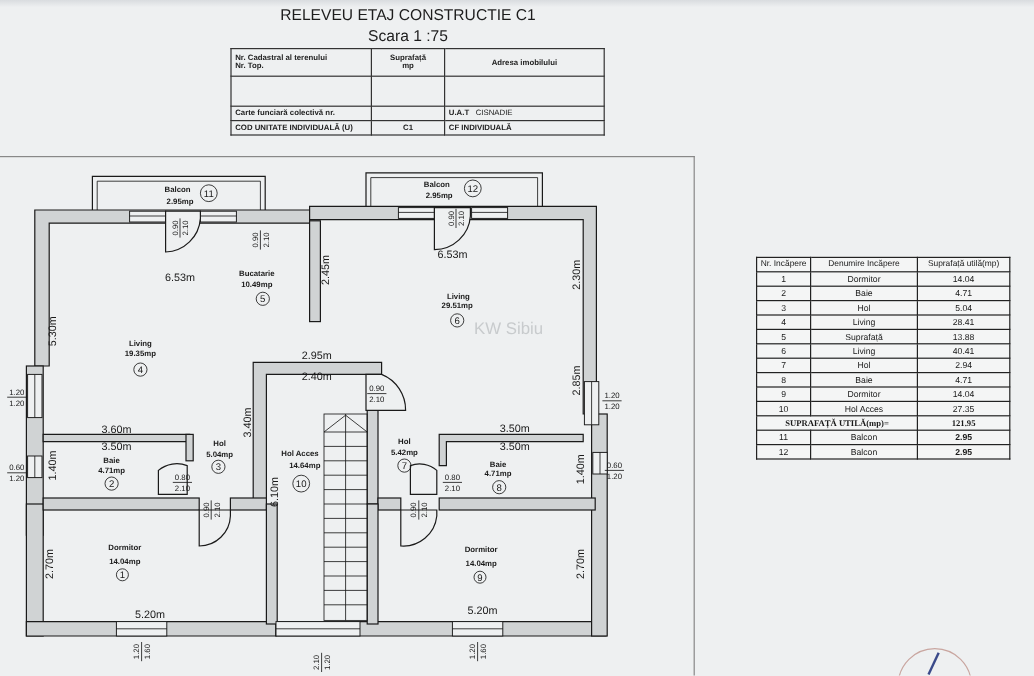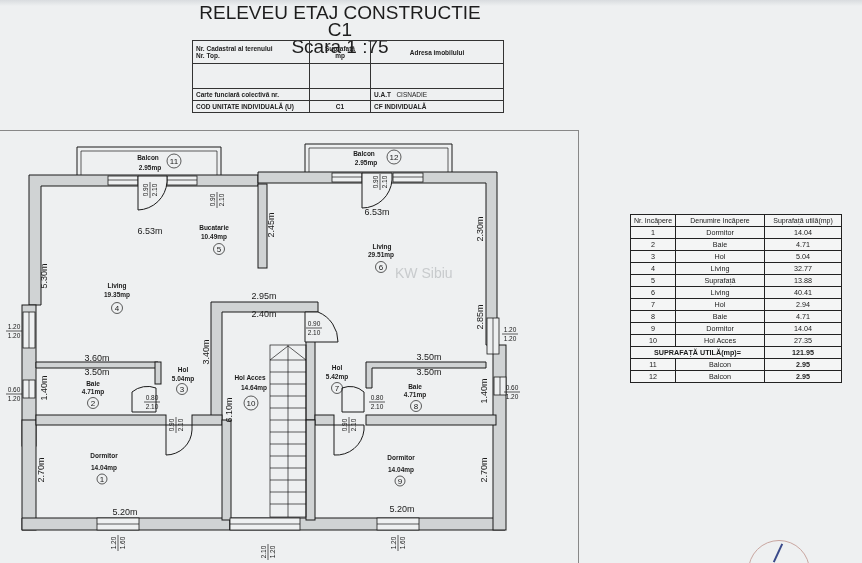--- a/index.html
+++ b/index.html
@@ -8,21 +8,21 @@
     background: #eef0f1;
     font-family: "Liberation Sans", sans-serif;
     position: relative;
   }
   .sheet-fold {
     position: absolute; left: 0; top: 0; width: 862px; height: 6px;
     background: linear-gradient(#d9dcdf, #eef0f1);
   }
   .title {
     position: absolute; left: 190px; top: 4px; width: 300px;
-    text-align: center; font-size: 19px; color: #1d1d1d; line-height: 17px;
+    text-align: center; font-size: 13px; color: #1d1d1d; line-height: 17px;
   }
   .title .scale { display: block; text-align: center; }
   table.info {
     position: absolute; left: 192px; top: 40px; width: 312px;
     border-collapse: collapse; font-size: 6.5px; font-weight: bold; color: #222;
   }
   table.info td {
     border: 1px solid #333; padding: 1px 3px; height: 9px; vertical-align: middle;
   }
   table.info td.c { text-align: center; }
@@ -48,21 +48,21 @@
 
   table.rooms {
     position: absolute; left: 630px; top: 214px; width: 212px;
     border-collapse: collapse; font-size: 7.2px; color: #1a1a1a;
     background: #f4f5f5;
   }
   table.rooms td {
     border: 1px solid #222; text-align: center; padding: 0 2px; height: 11px;
   }
   table.rooms tr.head td { font-size: 7px; }
-  table.rooms tr.sum td { font-weight: bold; }
+  table.rooms tr.sum td { font-weight: bold; font-family: Liberation Serif, serif; }
   table.rooms td.num-col { width: 40px; }
   table.rooms td.name-col { width: 84px; }
   .stamp {
     position: absolute; left: 748px; top: 540px; width: 60px; height: 60px;
     border-radius: 50%; border: 1.5px solid #c9a6a0;
   }
   .stamp::after {
     content: ""; position: absolute; left: 28px; top: 2px; width: 2px; height: 20px;
     background: #3a4a8a; transform: rotate(25deg);
   }
@@ -417,21 +417,21 @@
         <td>4.71</td>
       </tr>
   <tr>
         <td>3</td>
         <td>Hol</td>
         <td>5.04</td>
       </tr>
   <tr>
         <td>4</td>
         <td>Living</td>
-        <td>32.77</td>
+        <td>28.41</td>
       </tr>
   <tr>
         <td>5</td>
         <td>Suprafață</td>
         <td>13.88</td>
       </tr>
   <tr>
         <td>6</td>
         <td>Living</td>
         <td>40.41</td>

